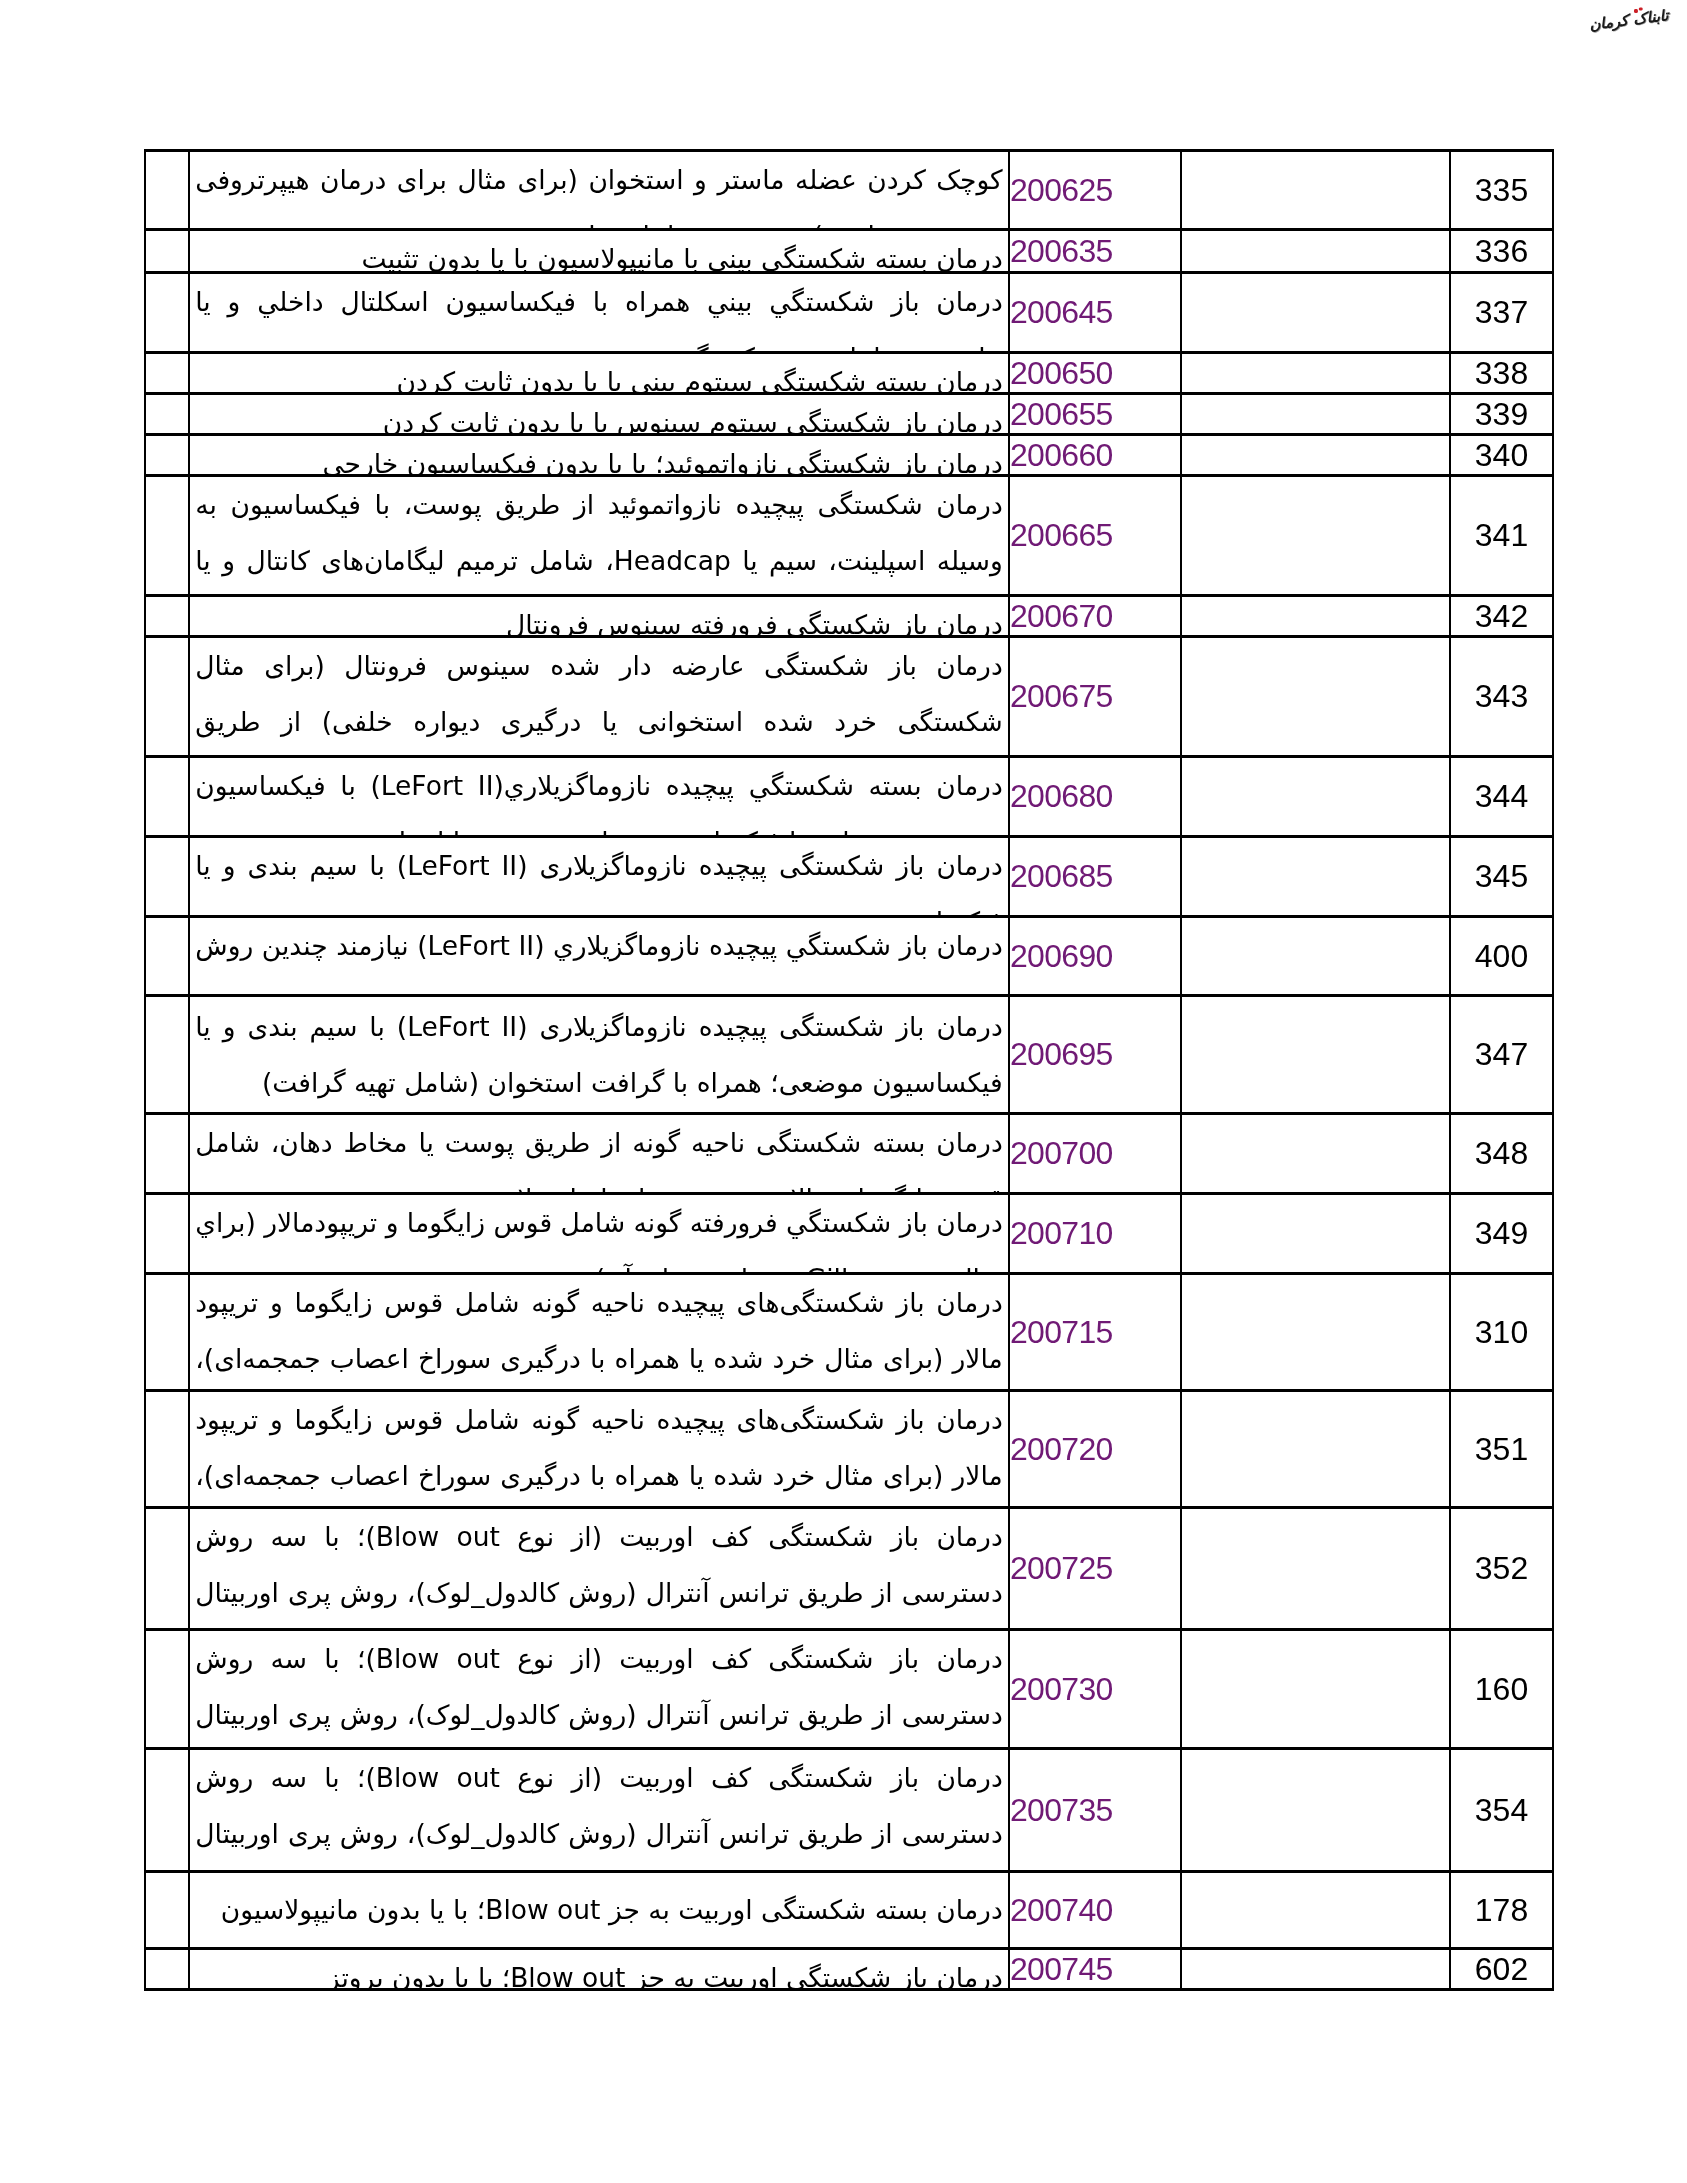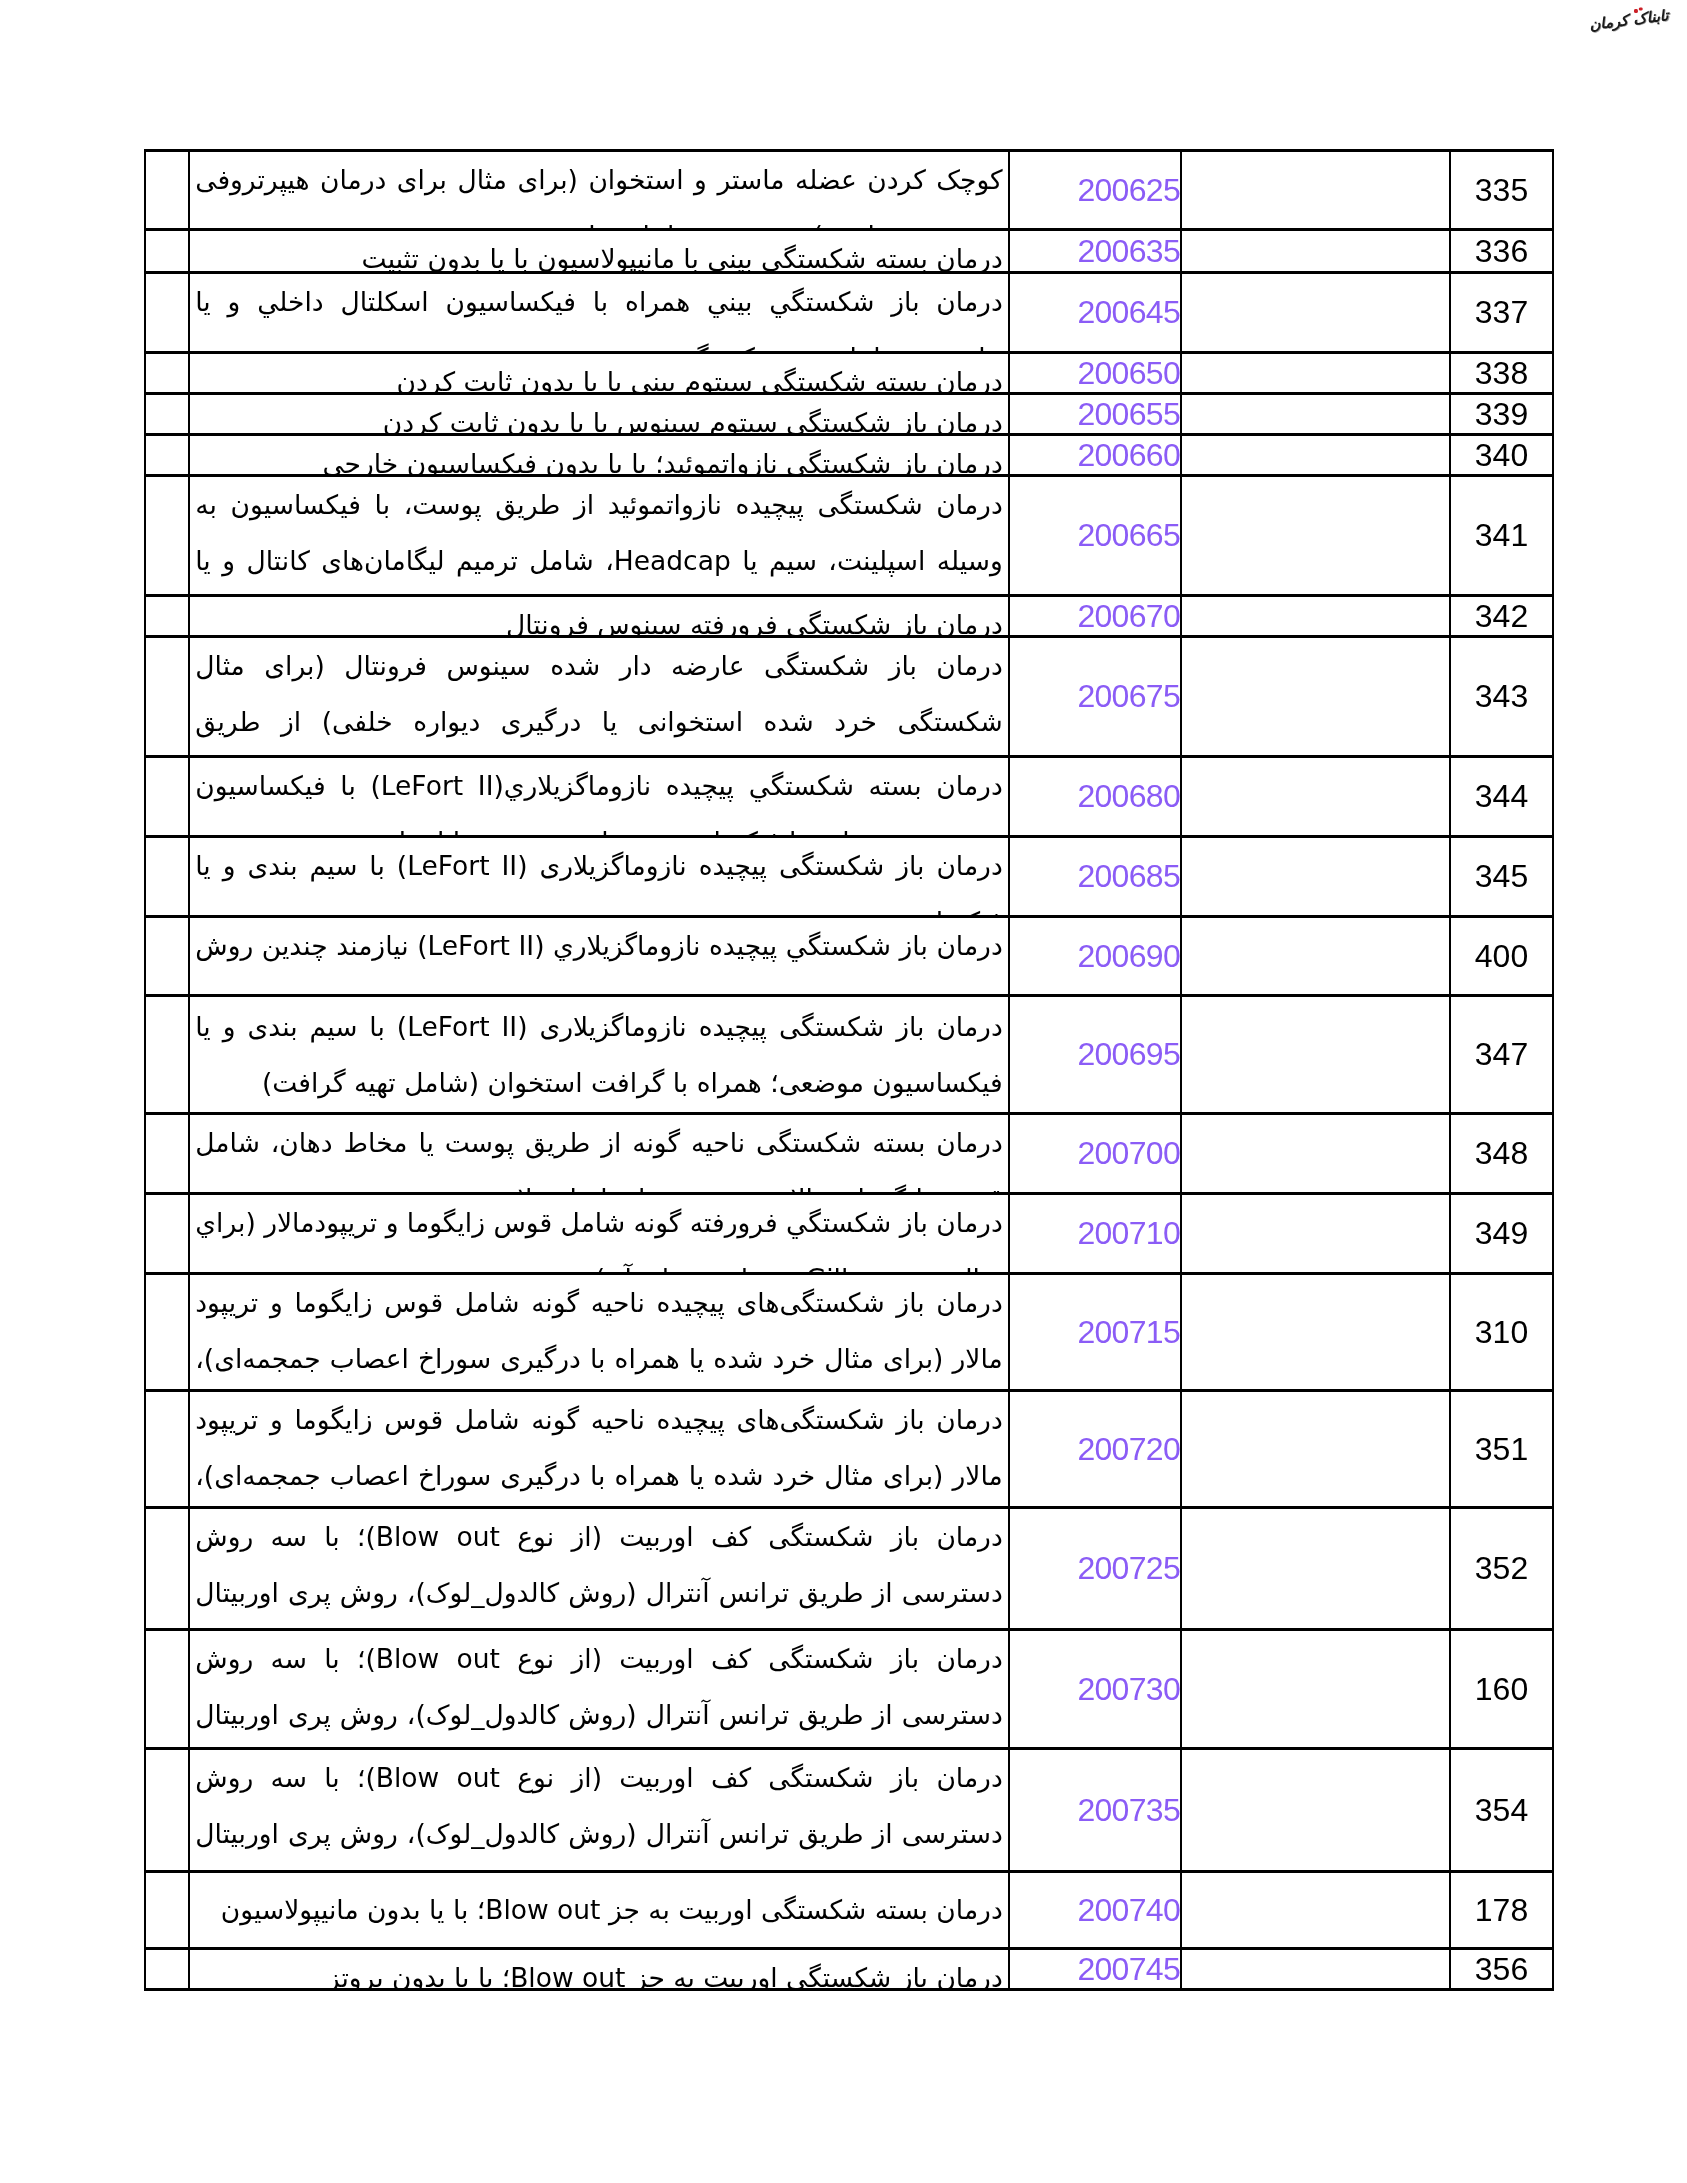--- a/index.html
+++ b/index.html
@@ -37,23 +37,23 @@
     border-top-width:3.3px;border-bottom-width:3.3px;
     padding:0;vertical-align:middle;
     background:#fff;overflow:hidden;
   }
   td.c-num{
     text-align:center;
     font-family:"Liberation Sans","DejaVu Sans",sans-serif;
     font-weight:normal;font-size:32px;color:#000;
   }
   td.c-code{
-    text-align:right;
+    text-align:left;
     font-family:"Liberation Sans","DejaVu Sans",sans-serif;
-    font-weight:400;font-size:32px;color:#8b5cf6;
+    font-weight:400;font-size:32px;color:#701a75;
     letter-spacing:-0.7px;
   }
   td.c-desc{ }
   .desc-text{
     direction:rtl;
     text-align:justify;
     font-size:26.5px;line-height:56px;color:#000;
     padding:0 5.3px;
     overflow:hidden;
   }
@@ -261,21 +261,21 @@
         <tr style="height: 77px;">
       <td class="c-num">178</td>
       <td class="c-empty"></td>
       <td class="c-code">200740</td>
       <td class="c-desc">
         <div class="desc-text" style="max-height: 77px;">درمان بسته شکستگی اوربیت به جز Blow out؛ با یا بدون مانیپولاسیون</div>
       </td>
       <td class="c-left"></td>
     </tr>
         <tr style="height: 38px;">
-      <td class="c-num">356</td>
+      <td class="c-num">602</td>
       <td class="c-empty"></td>
       <td class="c-code">200745</td>
       <td class="c-desc">
         <div class="desc-text" style="max-height: 38px;">درمان باز شکستگی اوربیت به جز Blow out؛ با یا بدون پروتز</div>
       </td>
       <td class="c-left"></td>
     </tr>
       </tbody>
   </table>
 

